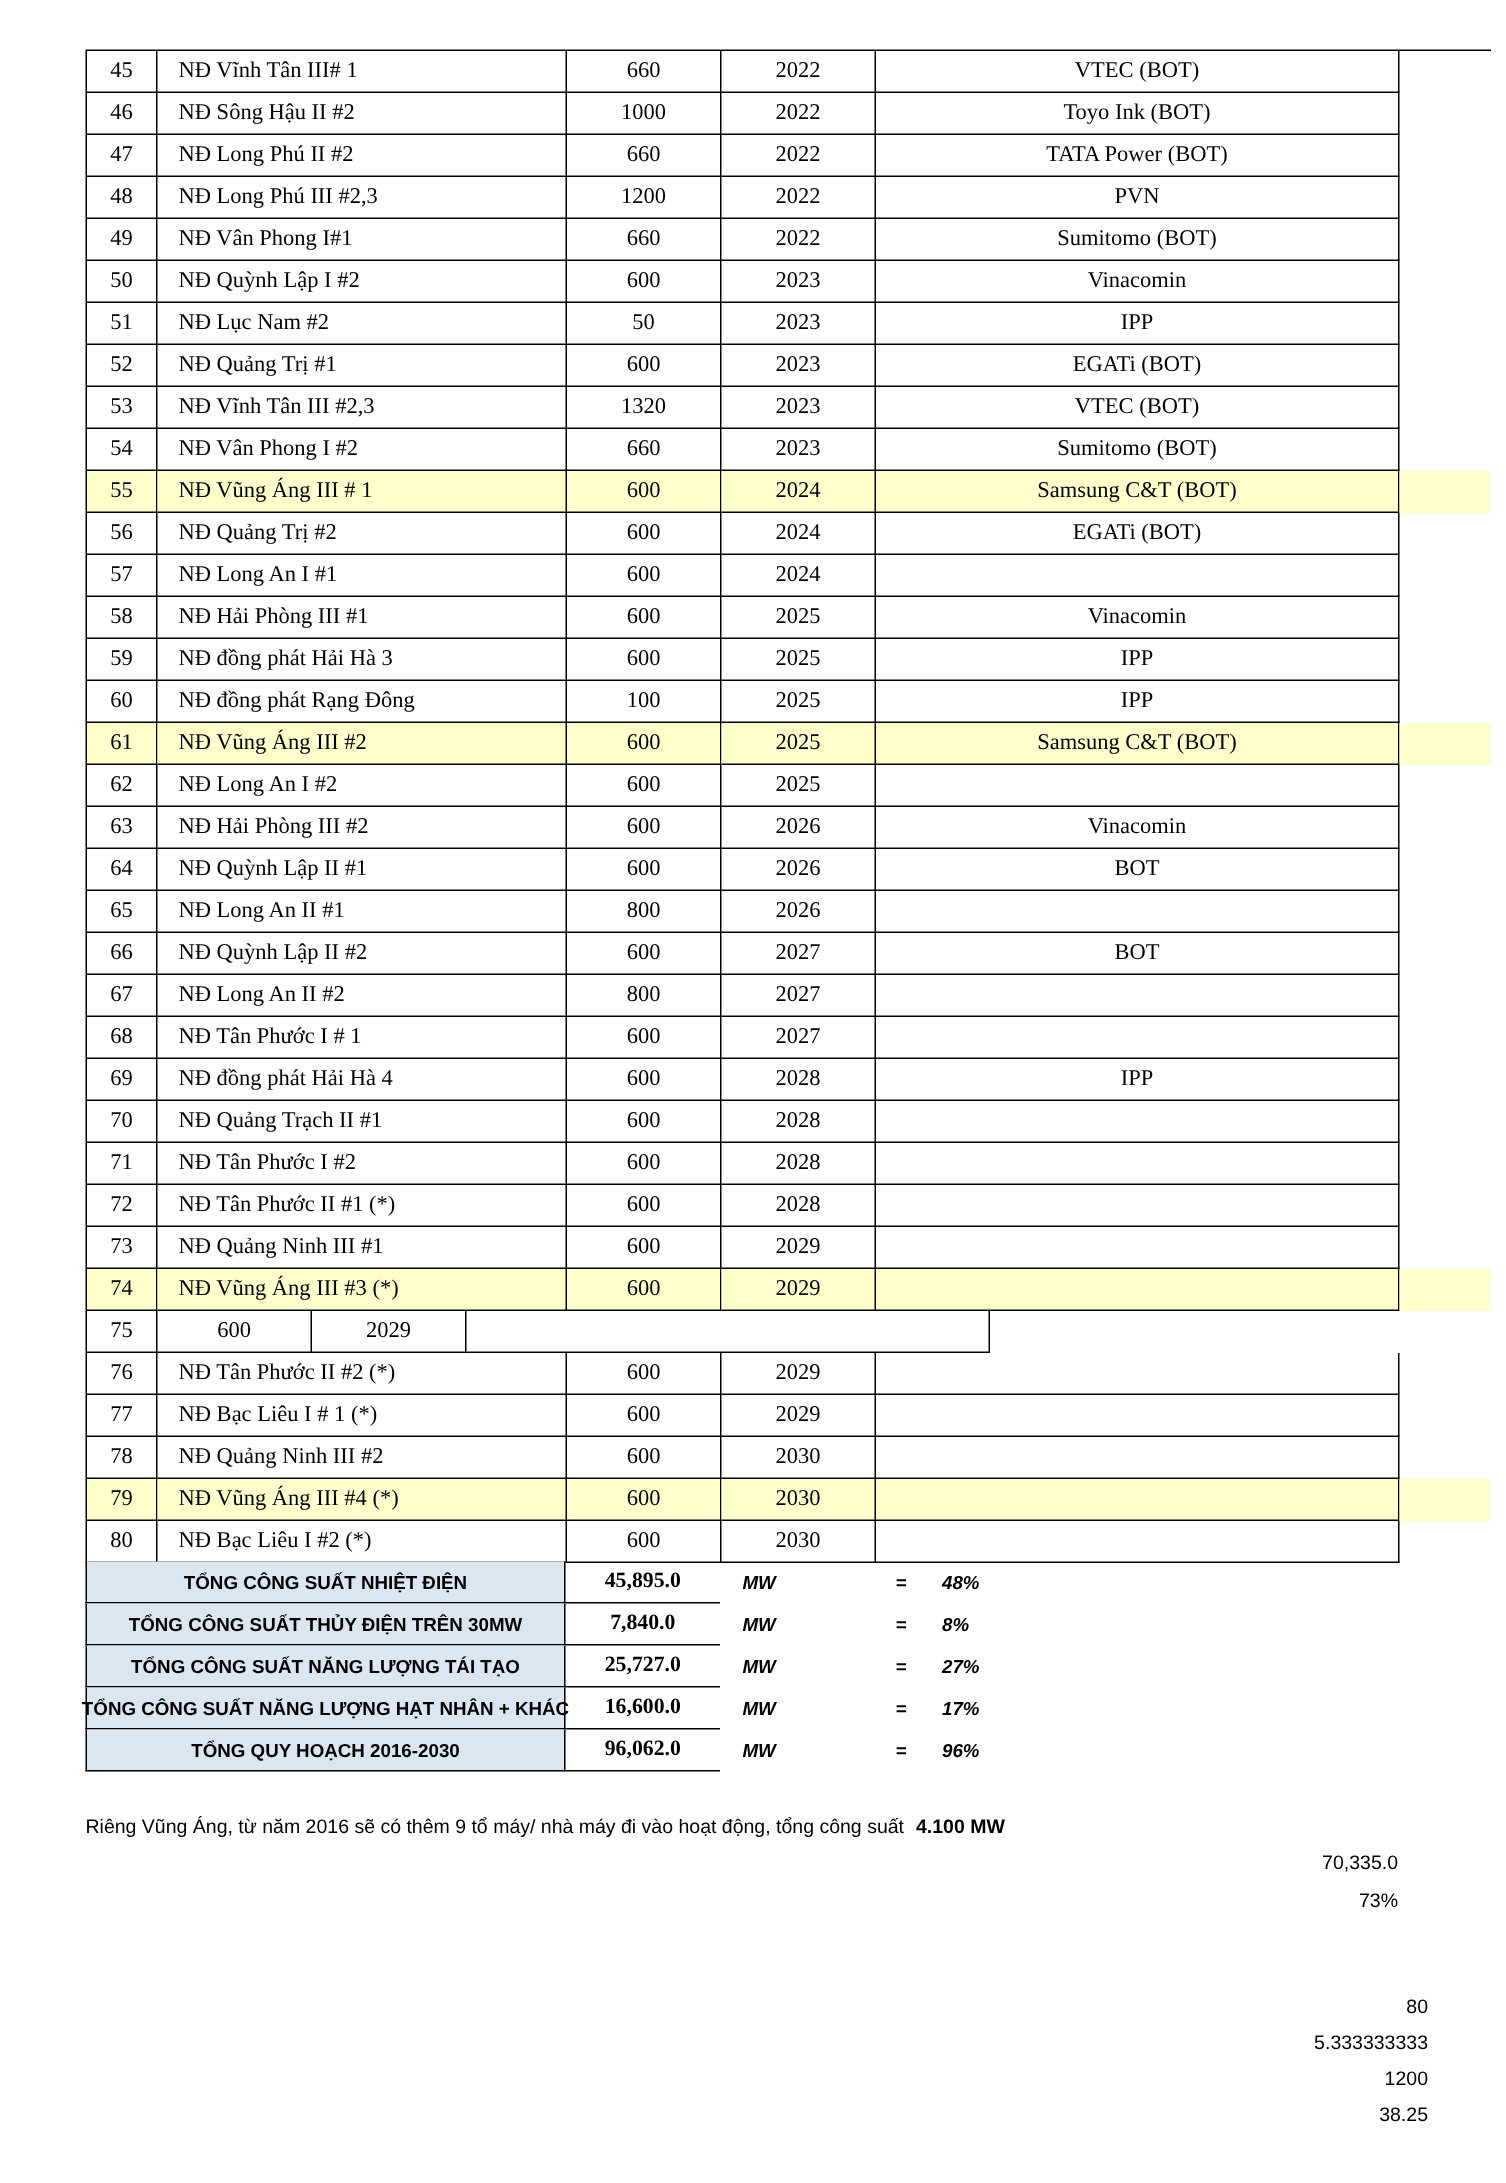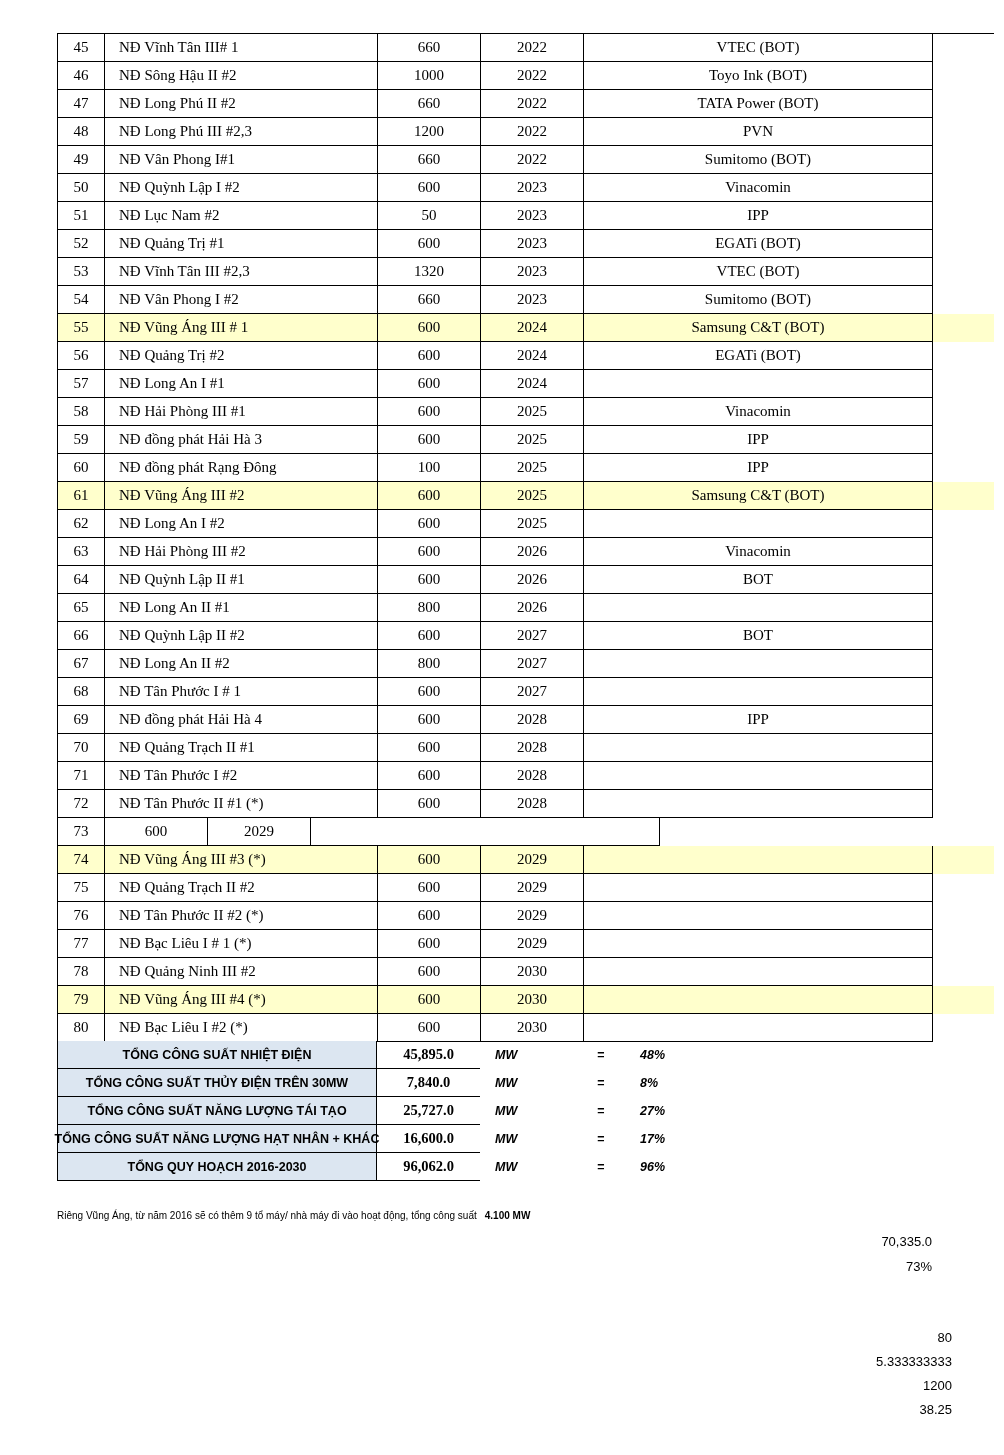--- a/index.html
+++ b/index.html
@@ -64,27 +64,27 @@
   }
   .s-unit, .s-eq, .s-pct {
     box-sizing:border-box;
     height:28px;
     display:flex; align-items:center;
     font-family:"Liberation Sans","DejaVu Sans",sans-serif;
     font-weight:bold; font-size:12.5px;font-style:italic;
   }
   .s-unit { width:117px; padding-left:15px; }
   .s-eq   { width:31px; }
-  .s-pct  { width:60px;margin-left:12px; }
+  .s-pct  { width:60px; }
 
   
   #note {
     position:absolute; left:57px; top:1210px;
     font-family:"Liberation Sans","DejaVu Sans",sans-serif;
-    font-size:10px; white-space:nowrap;
+    font-size:13px; white-space:nowrap;
   }
   #note .note-bold { font-weight:bold; margin-left:8px; }
 
   #side-upper {
     position:absolute; right:72px; top:1229px;
     text-align:right;
     font-family:"Liberation Sans","DejaVu Sans",sans-serif;
     font-size:13px; line-height:25px;
   }
   #side-lower {
@@ -376,40 +376,40 @@
           <div class="cell c-name">NĐ Tân Phước II #1 (*)</div>
           <div class="cell c-mw">600</div>
           <div class="cell c-year">2028</div>
           <div class="cell c-inv"></div>
         </div>
         <div class="strip"></div>
       </div>
       <div class="rowline">
         <div class="row">
           <div class="cell c-no">73</div>
+          <div class="cell c-name">NĐ Quảng Ninh III #1</div>
           <div class="cell c-mw">600</div>
           <div class="cell c-year">2029</div>
           <div class="cell c-inv"></div>
         </div>
         <div class="strip"></div>
       </div>
       <div class="rowline">
         <div class="row hl">
           <div class="cell c-no">74</div>
           <div class="cell c-name">NĐ Vũng Áng III #3 (*)</div>
           <div class="cell c-mw">600</div>
           <div class="cell c-year">2029</div>
           <div class="cell c-inv"></div>
         </div>
         <div class="strip hl"></div>
       </div>
       <div class="rowline">
         <div class="row">
           <div class="cell c-no">75</div>
-          <div class="cell c-name">NĐ Quảng Trạch II #2</div>
           <div class="cell c-mw">600</div>
           <div class="cell c-year">2029</div>
           <div class="cell c-inv"></div>
         </div>
         <div class="strip"></div>
       </div>
       <div class="rowline">
         <div class="row">
           <div class="cell c-no">76</div>
           <div class="cell c-name">NĐ Tân Phước II #2 (*)</div>

